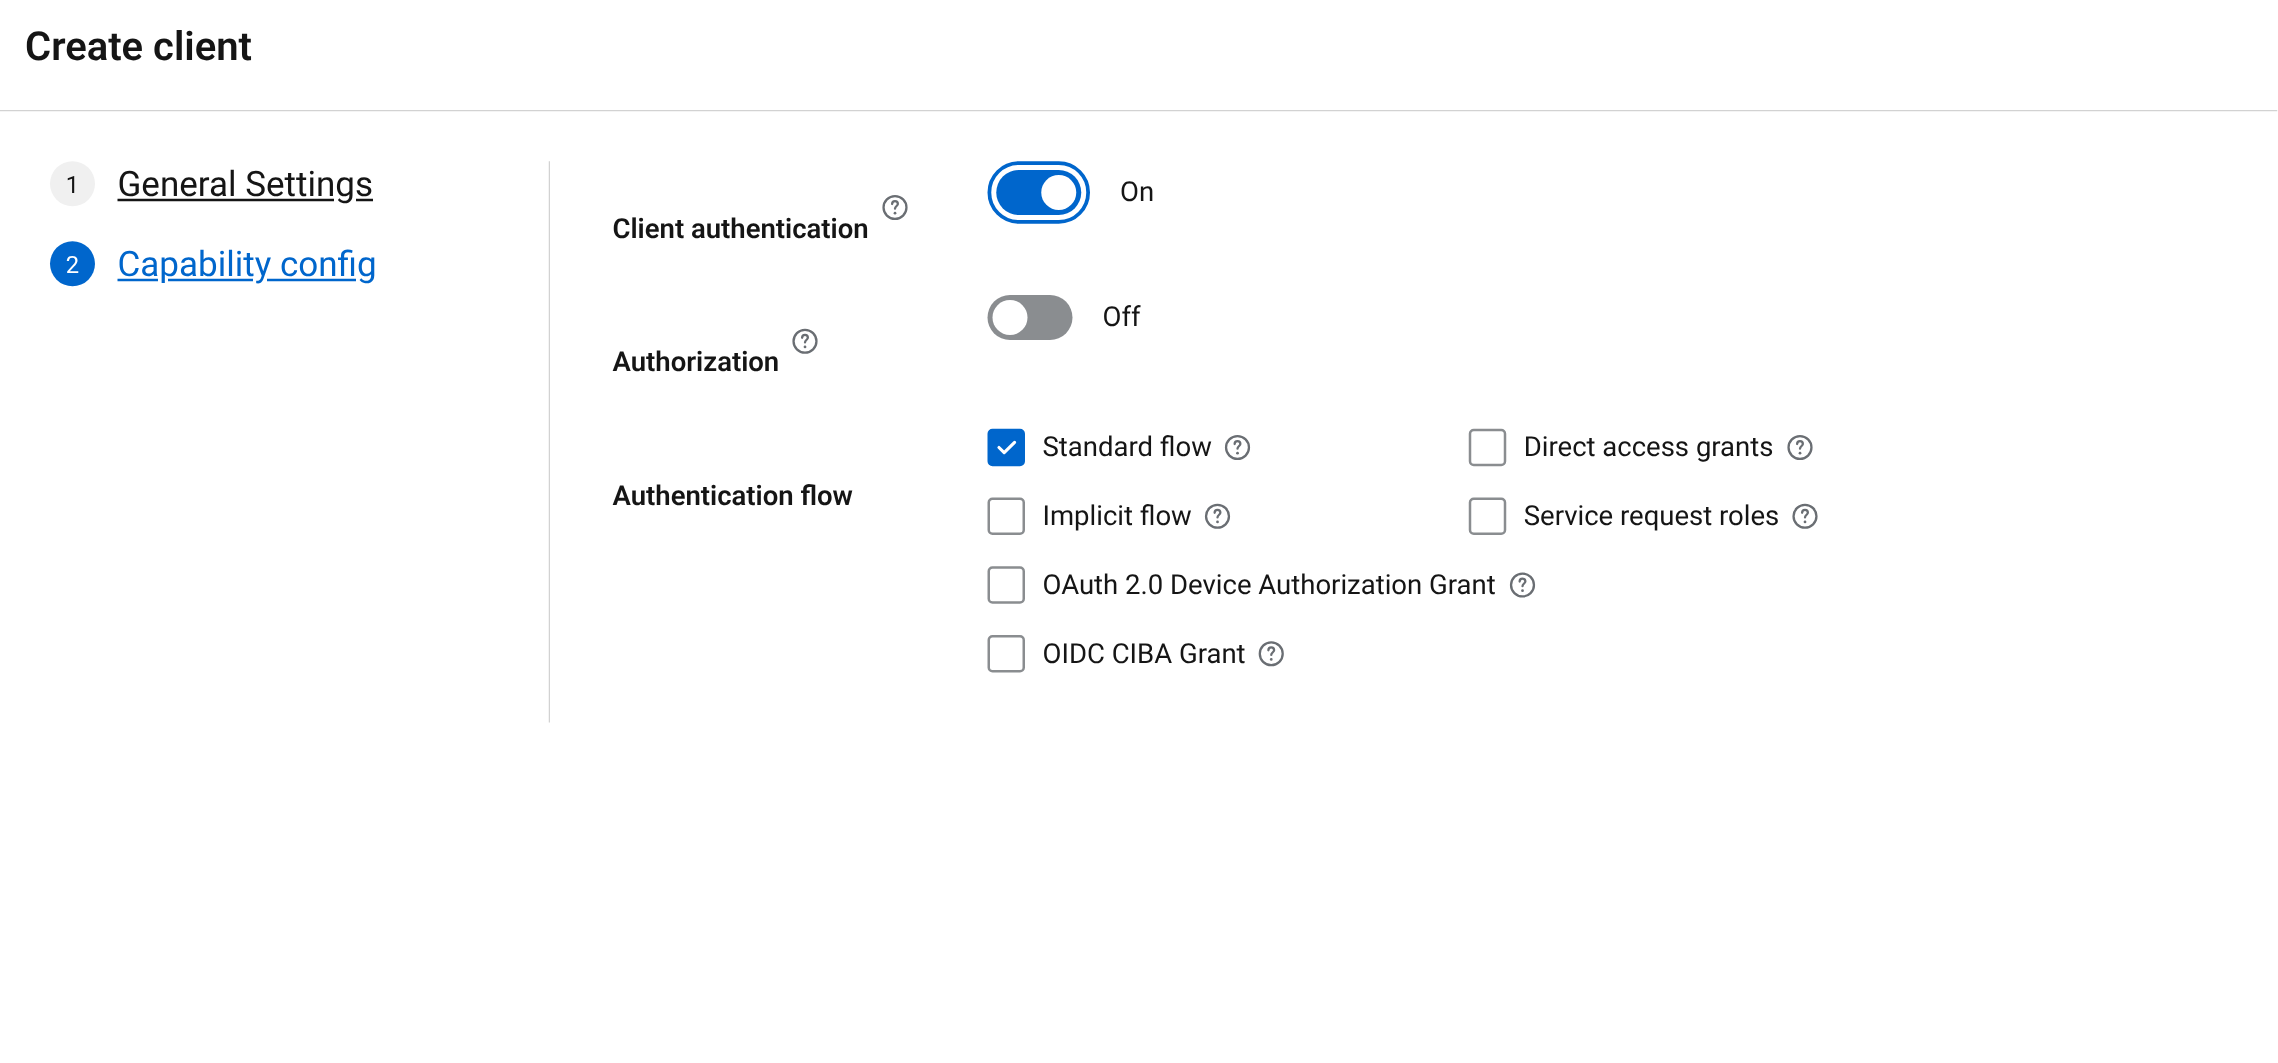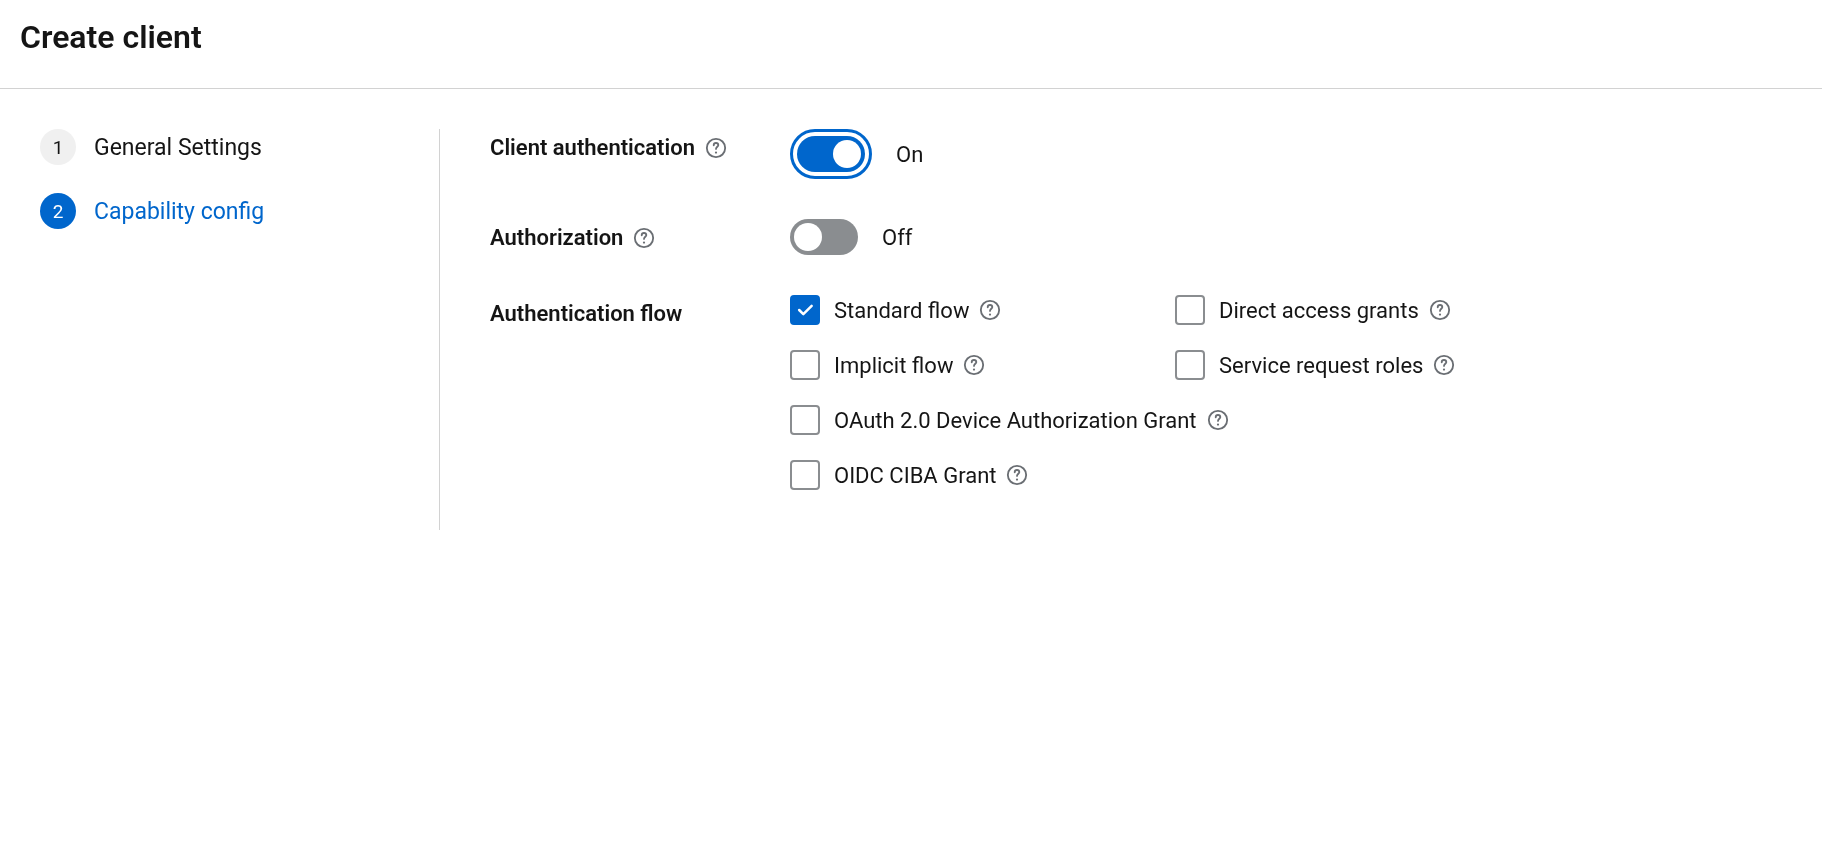--- a/index.html
+++ b/index.html
@@ -55,21 +55,22 @@
     }
     .step-circle.inactive {
       background: #f0f0f0;
       color: #151515;
     }
     .step-circle.active {
       background: #0066cc;
       color: #fff;
     }
     .step-label {
-      font-size: 23px;
+      font-size: 28px;
+      text-decoration: underline;
     }
     .step-label.inactive {
       color: #151515;
     }
     .step-label.active {
       color: #0066cc;
     }
     .form-area {
       flex: 1;
       padding-left: 50px;
@@ -82,20 +83,21 @@
     .form-label-col {
       width: 300px;
       display: flex;
       align-items: center;
       padding-top: 6px;
     }
     .form-label {
       font-size: 22px;
       font-weight: 600;
       color: #151515;
+      margin-top: 36px;
     }
     .help-icon {
       width: 22px;
       height: 22px;
       margin-left: 10px;
       display: inline-flex;
       align-items: center;
       justify-content: center;
       flex-shrink: 0;
     }

